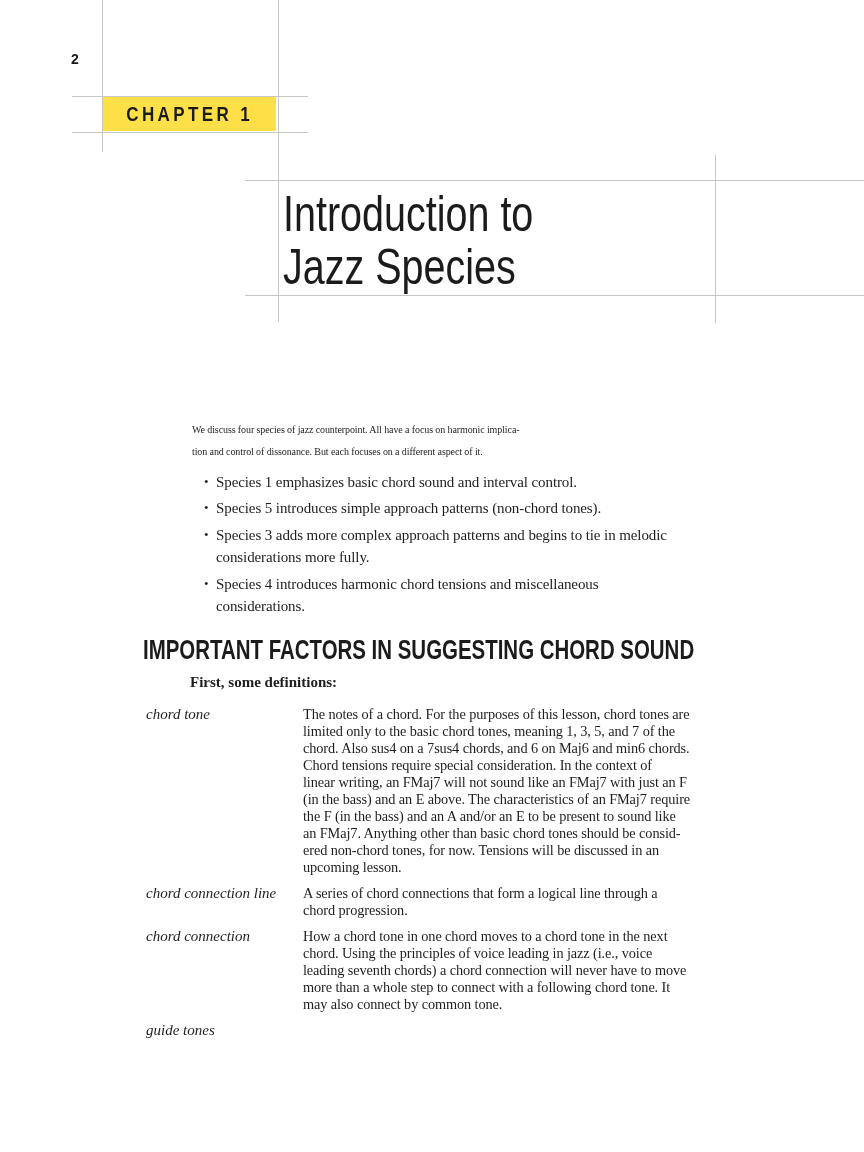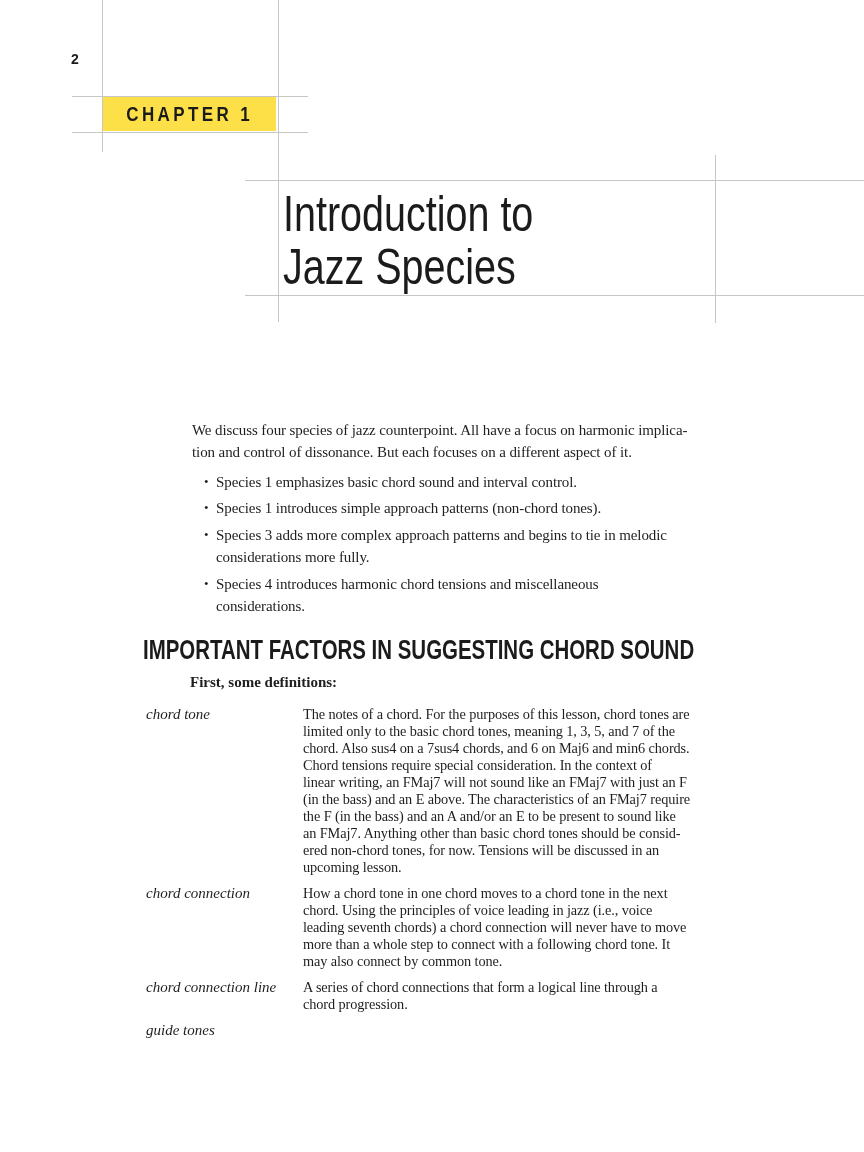--- a/index.html
+++ b/index.html
@@ -20,21 +20,21 @@
                display:flex;align-items:center;justify-content:center;}
   .chapter-box span{font-family:"Liberation Sans",sans-serif;font-weight:700;font-size:20px;
                     letter-spacing:4px;color:#1b1b1b;transform:scaleX(.85);white-space:nowrap;}
 
   
   .title{position:absolute;left:283px;top:188px;margin:0;font-family:"Liberation Sans",sans-serif;
          font-weight:400;font-size:50px;line-height:53px;color:#1b1b1b;white-space:pre-line;
          transform:scaleX(.79);transform-origin:left top;letter-spacing:0;}
 
   
-  .lead{position:absolute;left:192px;top:419px;margin:0;font-size:15px;line-height:22.4px;
+  .lead{position:absolute;left:192px;top:419px;margin:0;font-size:10px;line-height:22.4px;
         letter-spacing:-0.1px;white-space:pre-line;}
 
   
   .bullets{position:absolute;left:204px;top:471px;margin:0;padding:0;list-style:none;
            font-size:15px;line-height:22.4px;letter-spacing:-0.1px;}
   .bullets li{position:relative;padding-left:12px;margin:0 0 4px 0;white-space:pre-line;}
   .bullets li .marker{position:absolute;left:0;top:0;font-size:13px;}
 
   
   .section-heading{position:absolute;left:143px;top:635px;margin:0;
@@ -71,21 +71,21 @@
   </div>
 
   <h1 class="title">Introduction to
 Jazz Species</h1>
 
   <p class="lead">We discuss four species of jazz counterpoint. All have a focus on harmonic implica-
 tion and control of dissonance. But each focuses on a different aspect of it.</p>
 
   <ul class="bullets">
     <li><span class="marker">•</span><span>Species 1 emphasizes basic chord sound and interval control.</span></li>
-    <li><span class="marker">•</span><span>Species 1 introduces simple approach patterns (non-chord tones).</span></li>
+    <li><span class="marker">•</span><span>Species 5 introduces simple approach patterns (non-chord tones).</span></li>
     <li><span class="marker">•</span><span>Species 3 adds more complex approach patterns and begins to tie in melodic
 considerations more fully.</span></li>
     <li><span class="marker">•</span><span>Species 4 introduces harmonic chord tensions and miscellaneous
 considerations.</span></li>
   </ul>
 
   <h2 class="section-heading">IMPORTANT FACTORS IN SUGGESTING CHORD SOUND</h2>
   <p class="defs-intro">First, some definitions:</p>
 
   <div class="deflist">
@@ -96,30 +96,30 @@
 chord. Also sus4 on a 7sus4 chords, and 6 on Maj6 and min6 chords.
 Chord tensions require special consideration. In the context of
 linear writing, an FMaj7 will not sound like an FMaj7 with just an F
 (in the bass) and an E above. The characteristics of an FMaj7 require
 the F (in the bass) and an A and/or an E to be present to sound like
 an FMaj7. Anything other than basic chord tones should be consid-
 ered non-chord tones, for now. Tensions will be discussed in an
 upcoming lesson.</p>
     </div>
     <div class="def-row">
+      <div class="def-term">chord connection line</div>
+      <p class="def-desc">A series of chord connections that form a logical line through a
+chord progression.</p>
+    </div>
+    <div class="def-row">
       <div class="def-term">chord connection</div>
       <p class="def-desc">How a chord tone in one chord moves to a chord tone in the next
 chord. Using the principles of voice leading in jazz (i.e., voice
 leading seventh chords) a chord connection will never have to move
 more than a whole step to connect with a following chord tone. It
 may also connect by common tone.</p>
-    </div>
-    <div class="def-row">
-      <div class="def-term">chord connection line</div>
-      <p class="def-desc">A series of chord connections that form a logical line through a
-chord progression.</p>
     </div>
     <div class="def-row">
       <div class="def-term">guide tones</div>
     </div>
   </div>
 
 </div>
 
 </body></html>

